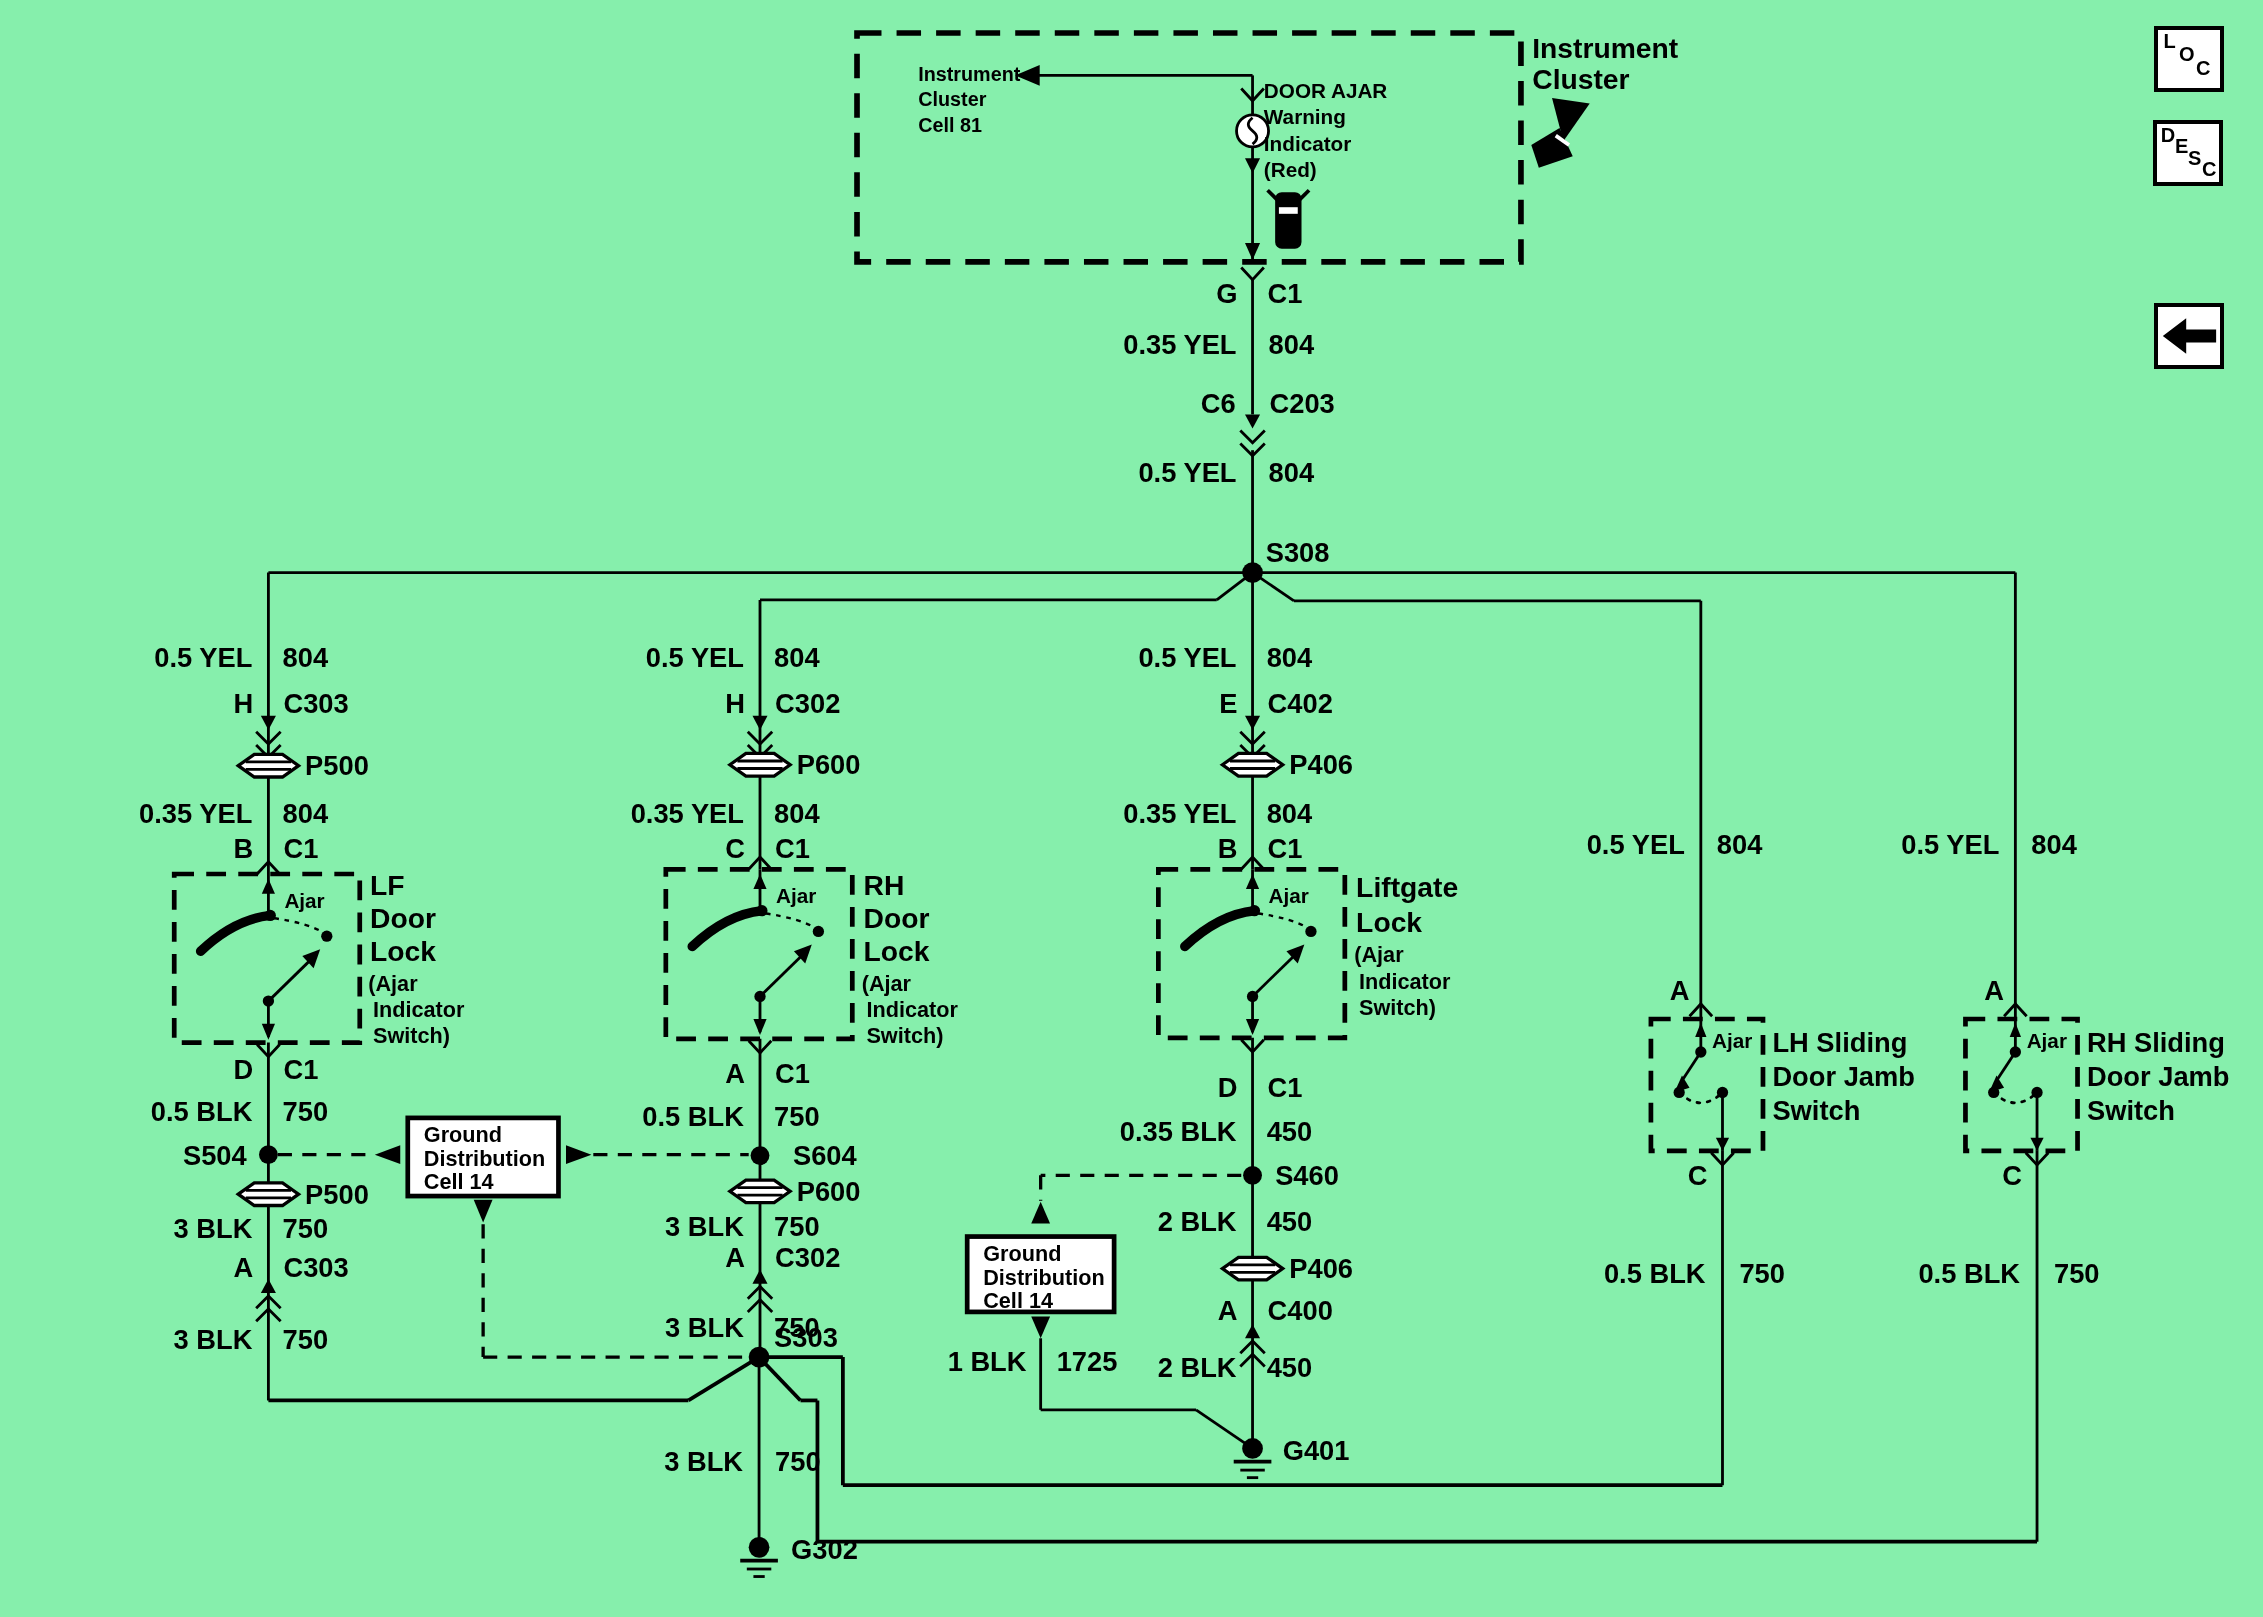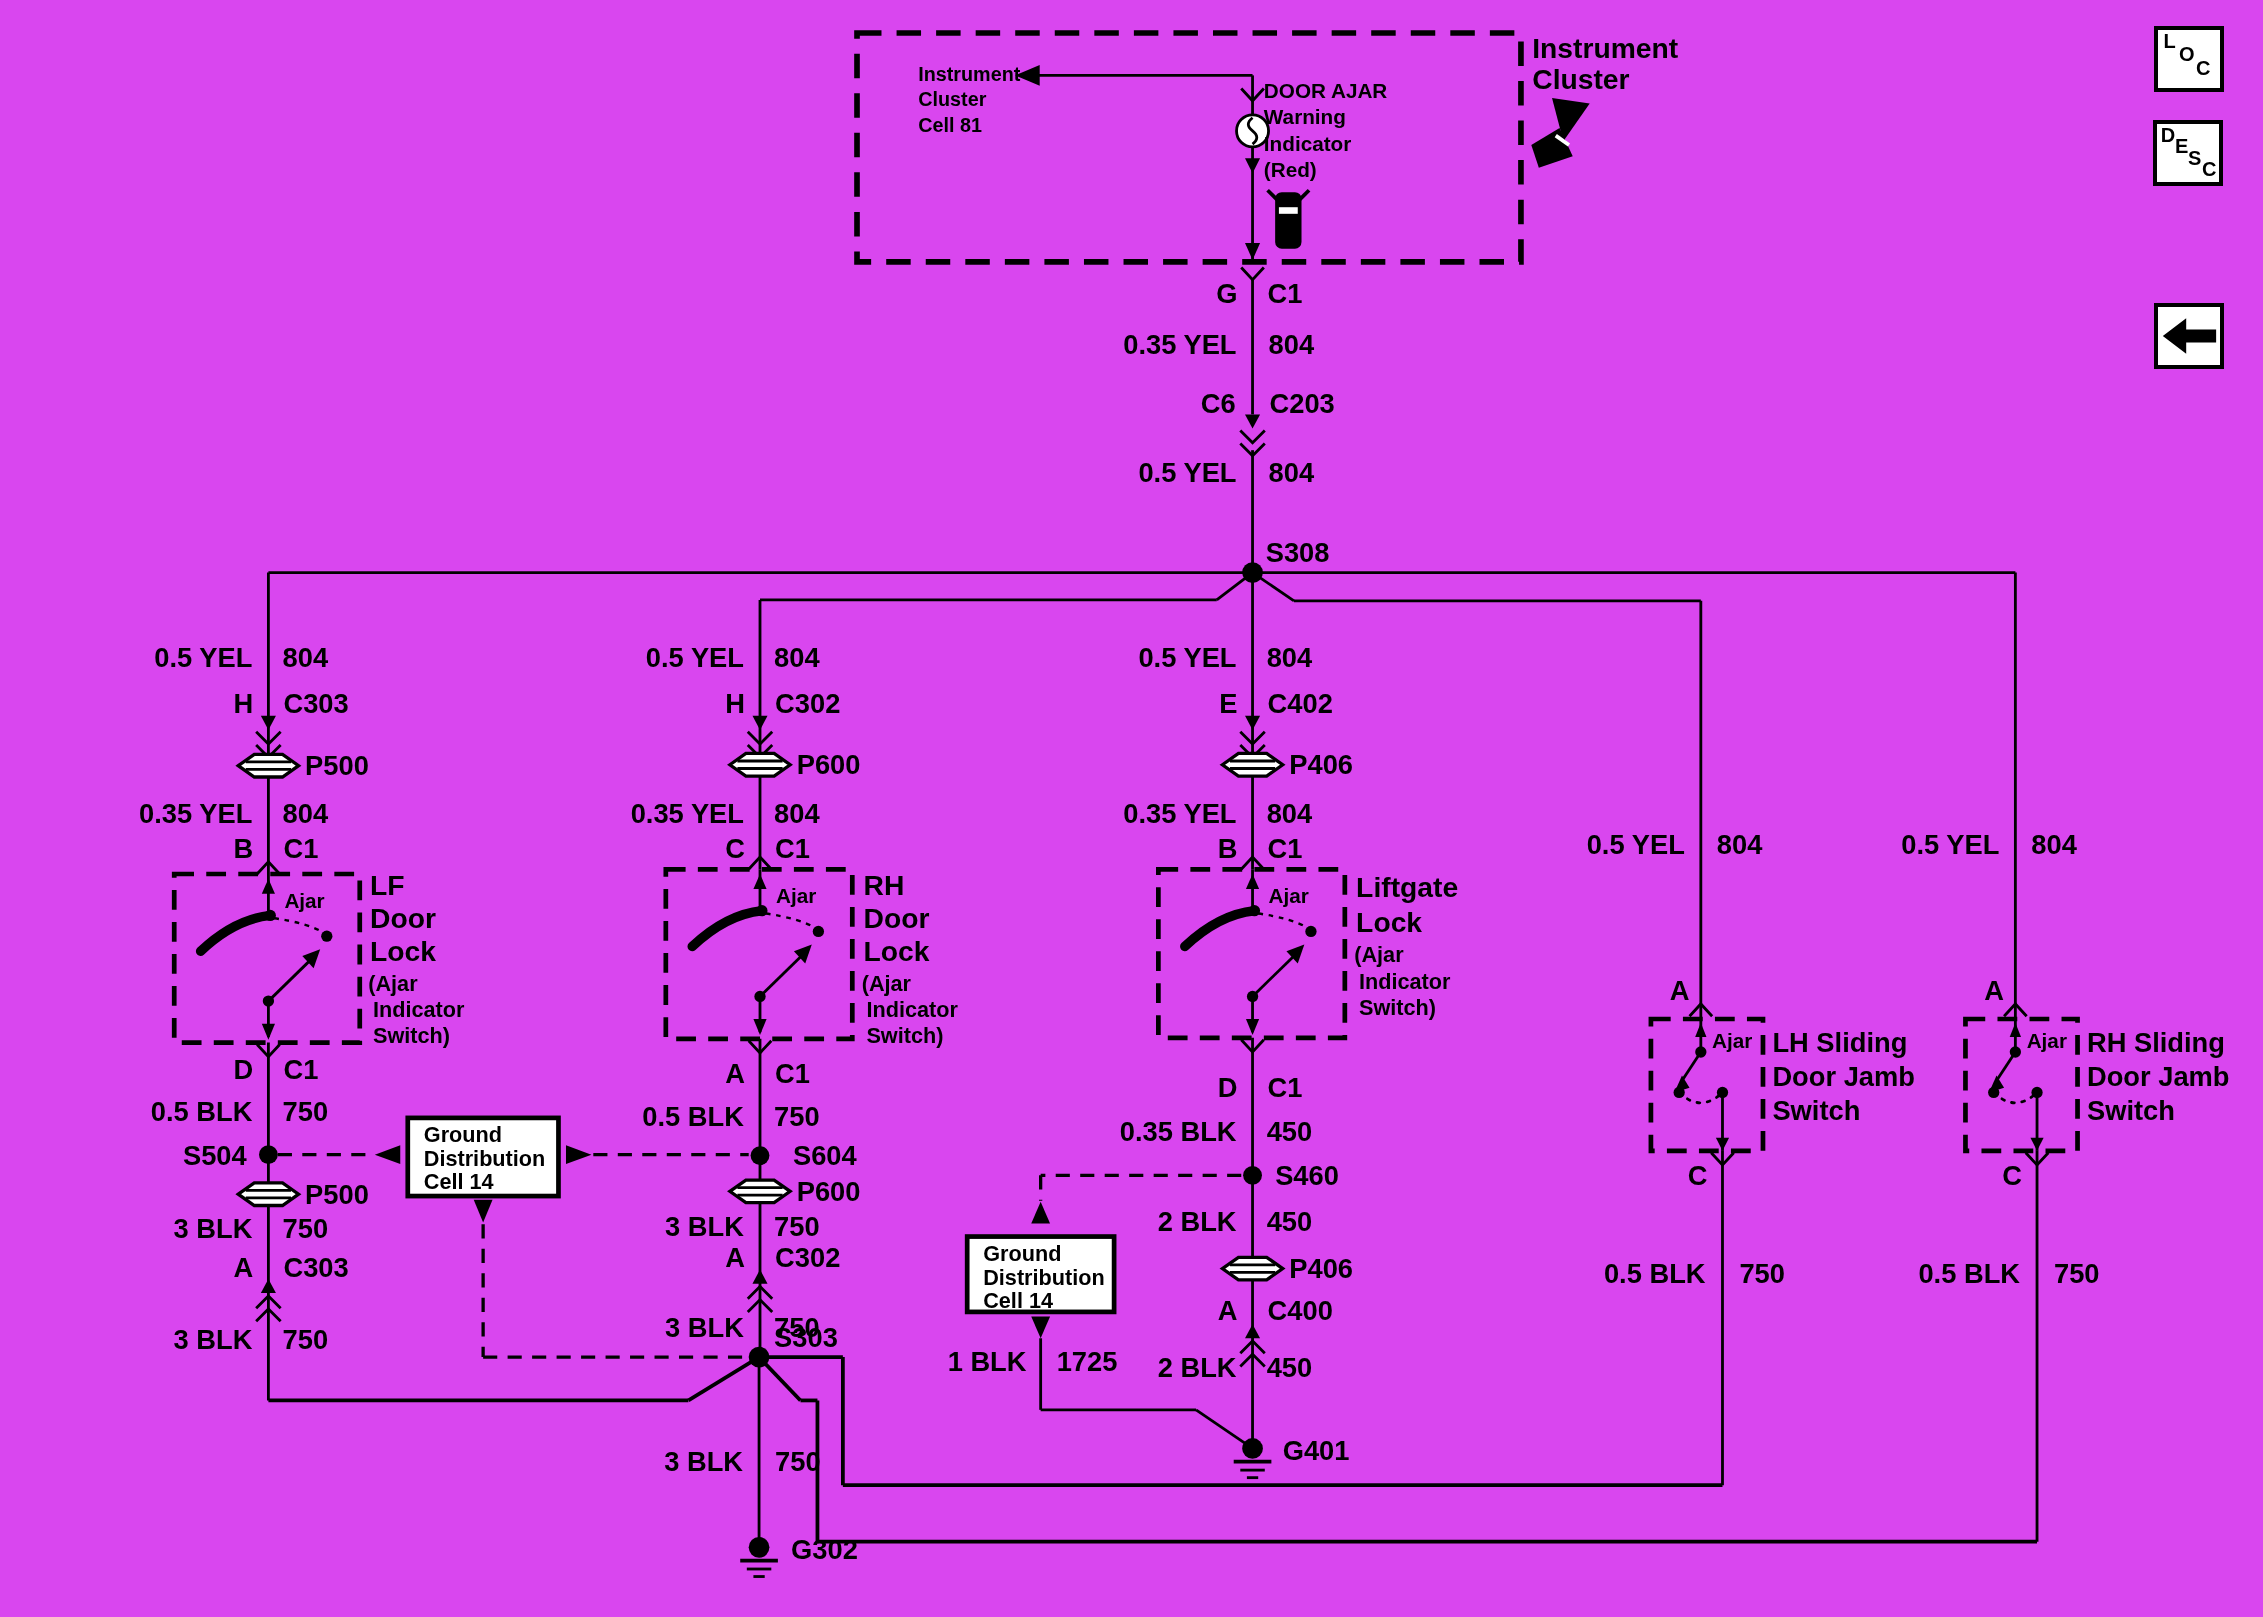--- a/index.html
+++ b/index.html
@@ -1,16 +1,16 @@
 <!DOCTYPE html>
 <html style="font-size:15px"><head>
 <meta charset="utf-8">
 <style>
   html,body{margin:0;padding:0;background:#fff;}
-  .screen{position:relative;width:2264px;height:1618px;background:#d946ef;overflow:hidden;
+  .screen{position:relative;width:2264px;height:1618px;background:#86efac;overflow:hidden;
           font-family:"Liberation Sans",sans-serif;}
   svg text{font-family:"Liberation Sans",sans-serif;font-weight:bold;fill:#000;}
   .f29{font-size:29px;} .f30{font-size:30px;} .f23{font-size:23px;} .f22{font-size:22px;}
   .f21{font-size:21px;}
   .wire{stroke:#000;stroke-width:3;fill:none;}
   .wire4{stroke:#000;stroke-width:4;fill:none;}
   .dashwire{stroke:#000;stroke-width:3.5;fill:none;stroke-dasharray:15 11;}
   .compbox{stroke:#000;stroke-width:5;fill:none;stroke-dasharray:21 13;}
   .clustbox{stroke:#000;stroke-width:6;fill:none;stroke-dasharray:26 16;}
   .refbox{stroke:#000;stroke-width:5;fill:#fff;}

